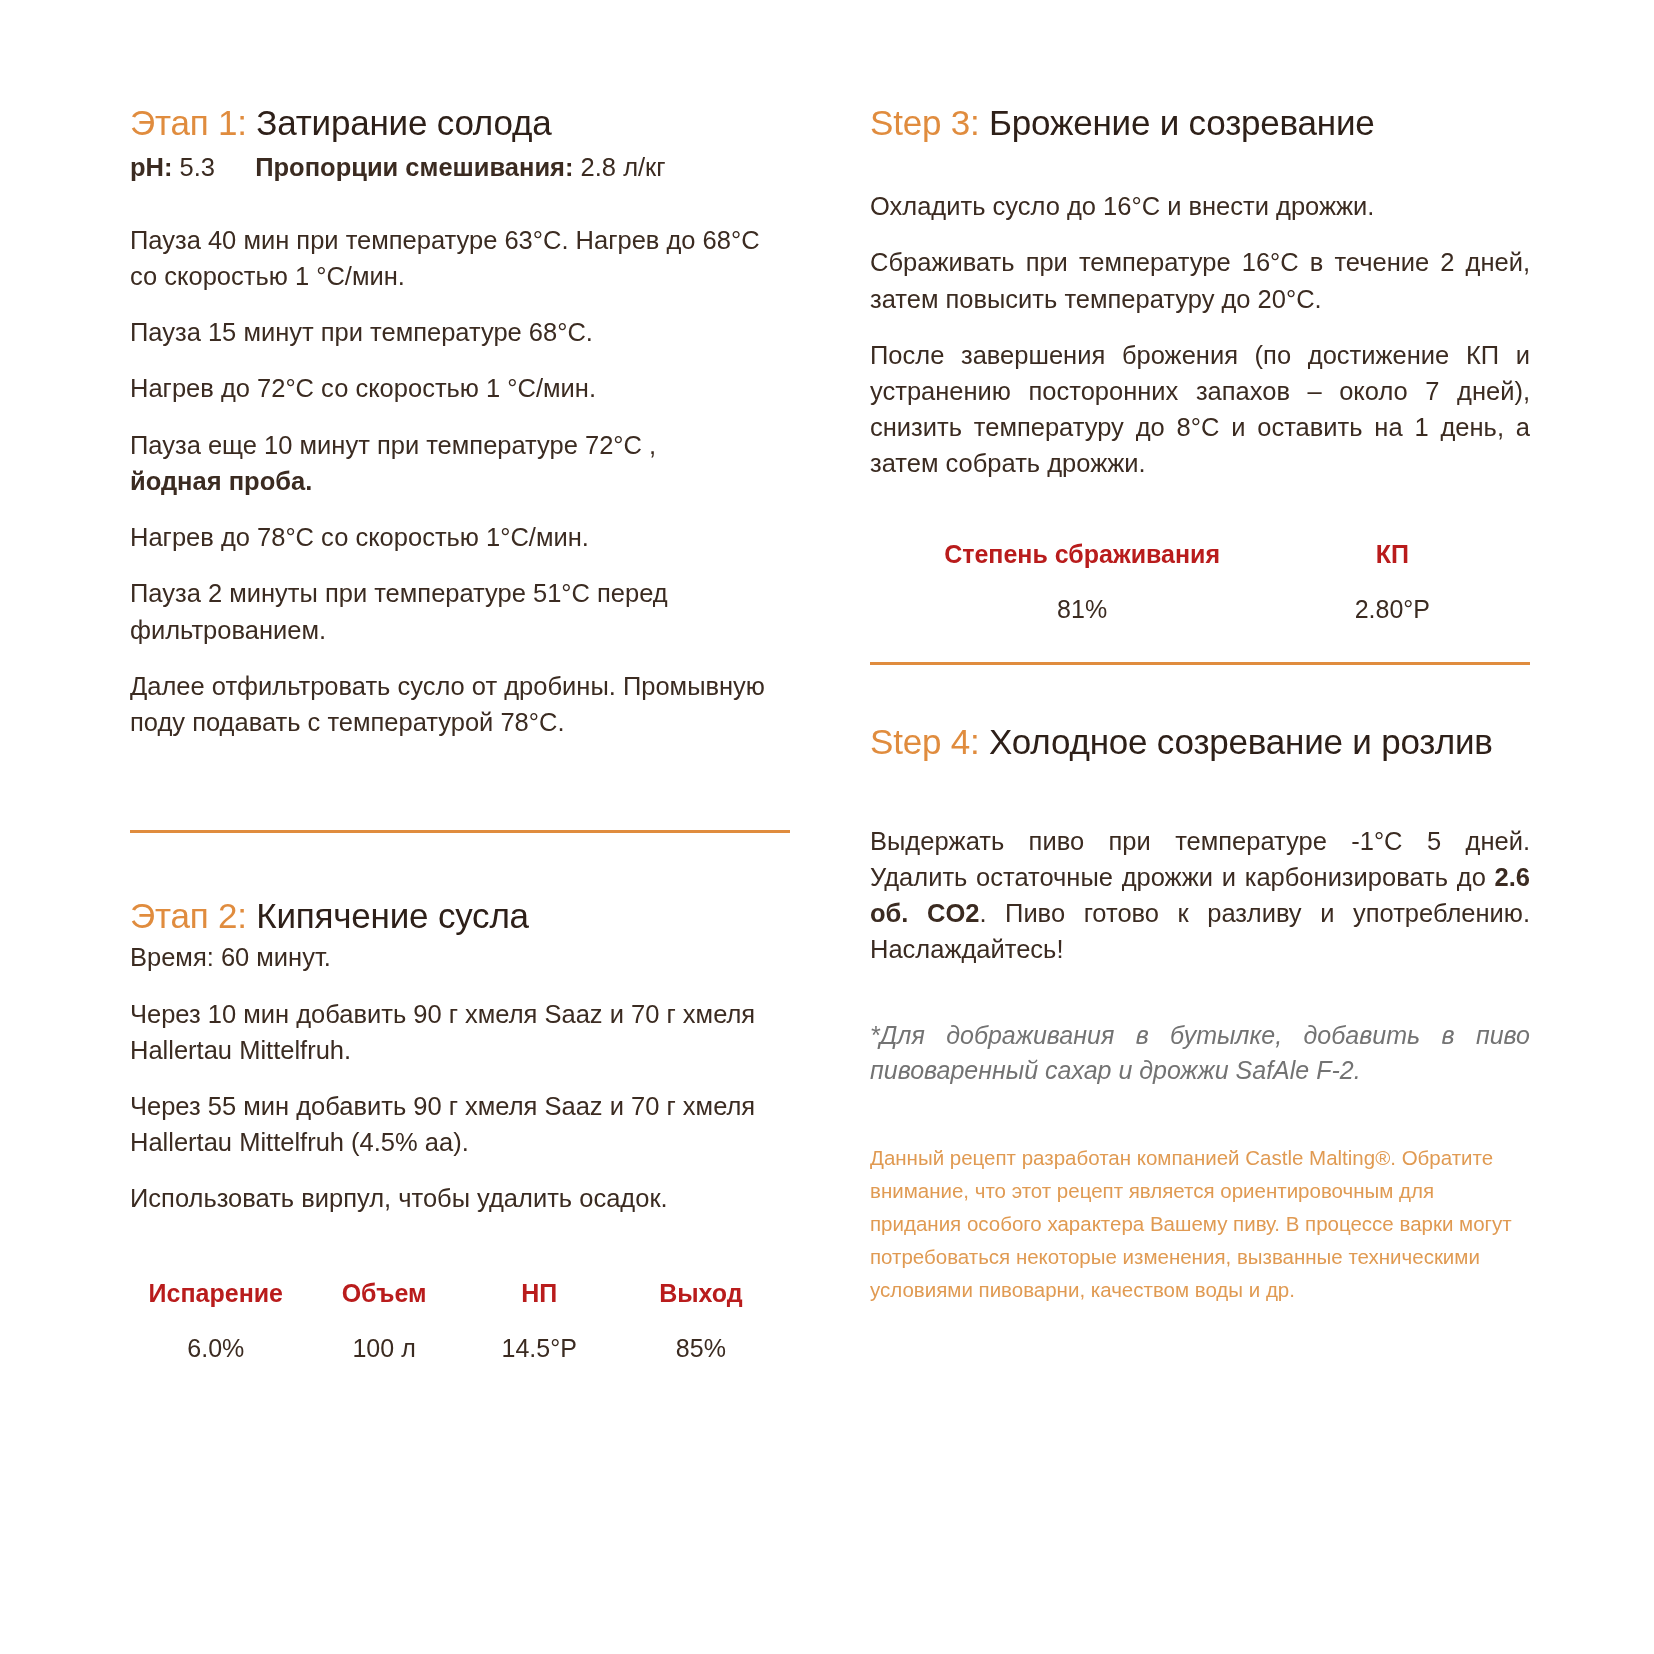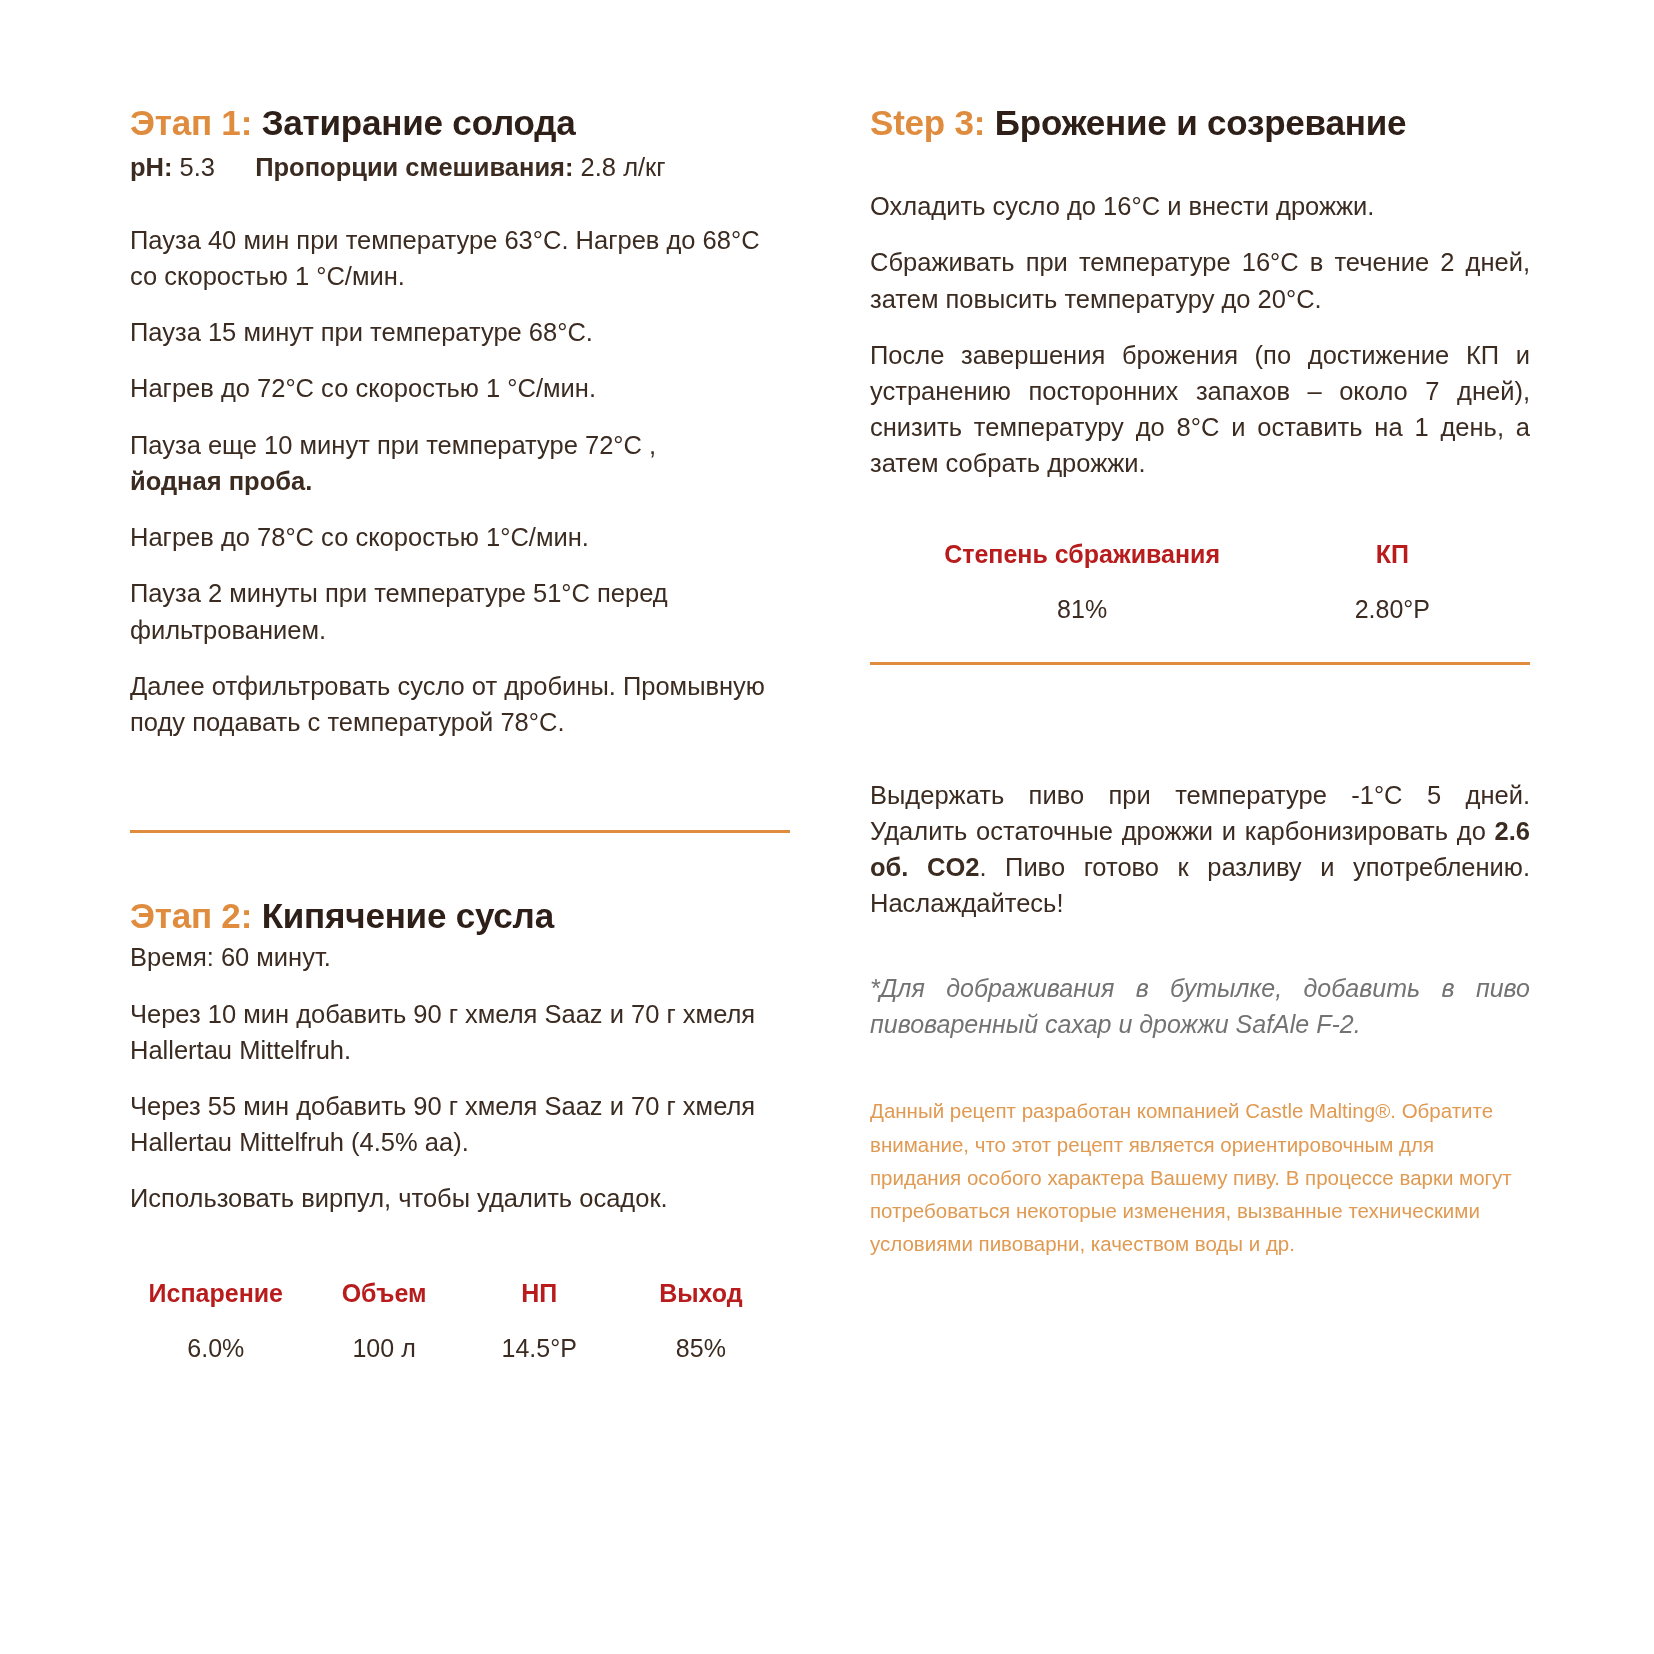--- a/index.html
+++ b/index.html
@@ -28,21 +28,21 @@
     width: 660px;
     flex: 0 0 660px;
     position: relative;
   }
   .col-right { margin-left: 30px; }
 
   
   h2.step-head {
     margin: 0;
     font-size: 35px;
-    font-weight: bold;
+    font-weight: normal;
     line-height: 1.32;
     letter-spacing: -0.2px;
     color: #2e2019;
   }
   h2.step-head .accent {
     color: #e08c3e;
   }
   .head-gap-2 { margin-bottom: 60px; }
 
   
@@ -229,20 +229,24 @@
           <td>81%</td>
           <td>2.80°P</td>
         </tr>
       </tbody>
     </table>
 
     <div style="height:30px"></div>
     <hr class="divider">
     <div style="height:54px"></div>
 
+    <h2 class="step-head">
+      <span class="accent">Step 4:</span>
+      <span>Холодное созревание и розлив</span>
+    </h2>
 
     <div style="height:58px"></div>
 
     <p class="body just"><span>Выдержать пиво при температуре -1°C 5 дней. Удалить остаточные дрожжи и карбонизировать до </span><span class="b">2.6 об. CO2</span><span>. Пиво готово к разливу и употреблению. Наслаждайтесь!</span></p>
 
     <p class="footnote">*Для дображивания в бутылке, добавить в пиво пивоваренный сахар и дрожжи SafAle F-2.</p>
 
     <p class="disclaimer">Данный рецепт разработан компанией Castle Malting®. Обратите внимание, что этот рецепт является ориентировочным для придания особого характера Вашему пиву. В процессе варки могут потребоваться некоторые изменения, вызванные техническими условиями пивоварни, качеством воды и др.</p>
 
   </div>

